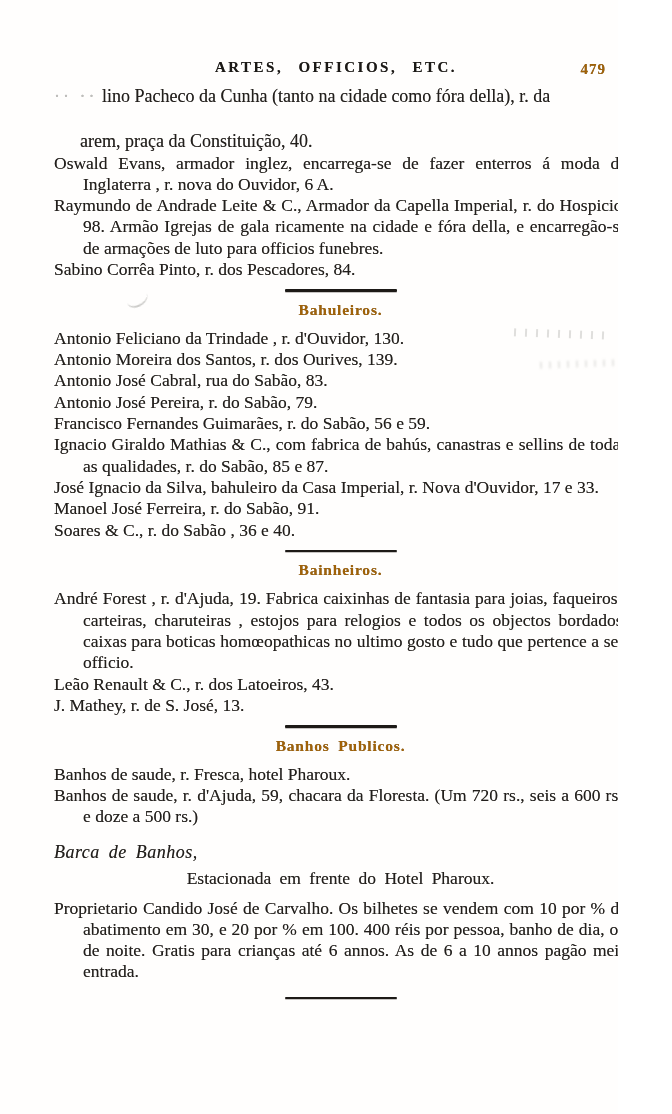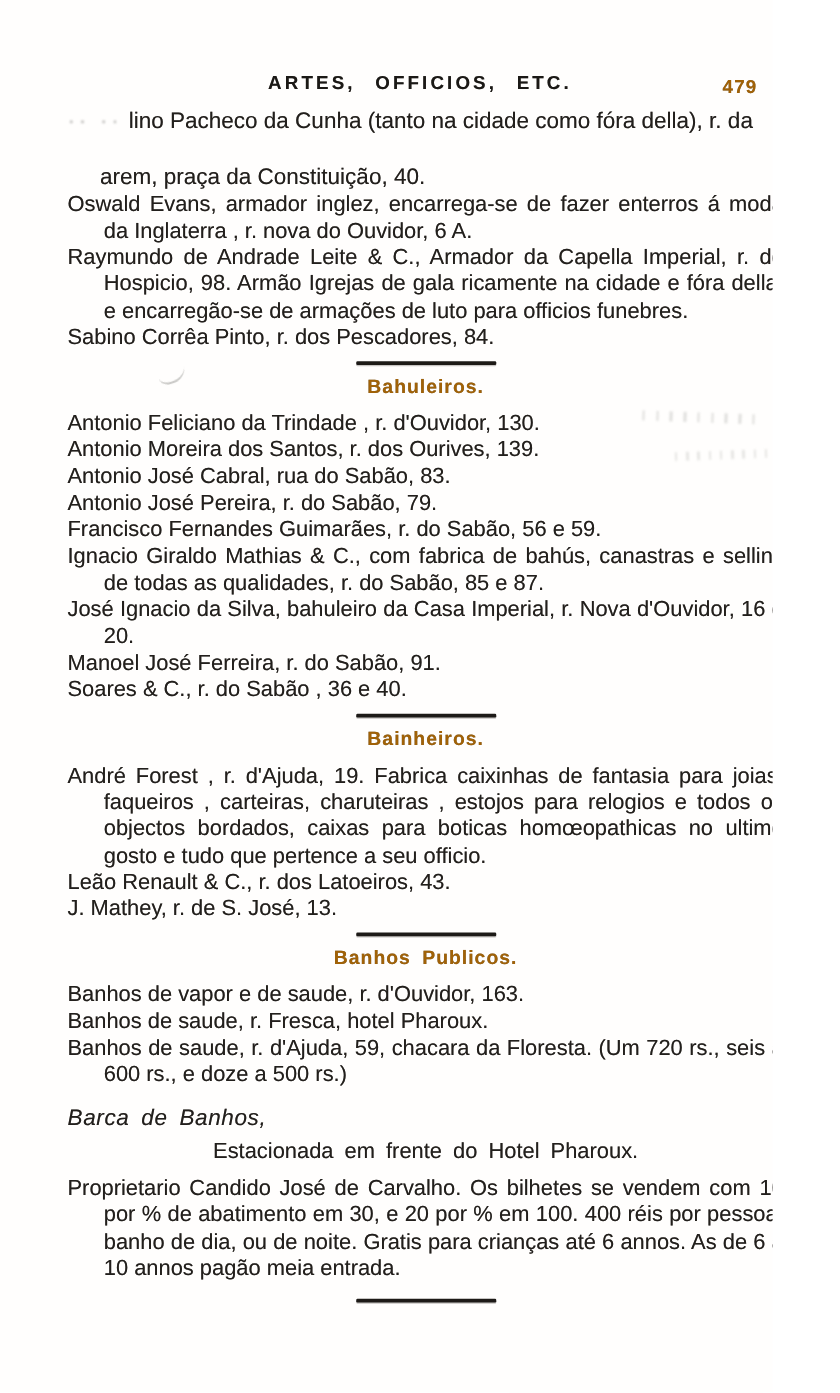--- a/index.html
+++ b/index.html
@@ -1,20 +1,20 @@
 <!DOCTYPE html>
 <html><head>
 <meta charset="utf-8">
 <style>
   html,body { margin:0; padding:0; background:#ffffff; }
   .page {
     position:relative;
     width:618px; height:1114px;
     background:#fffefd;
-    font-family:Liberation Sans, sans-serif;
+    font-family:Liberation Serif, serif;
     color:#221f1c;
     overflow:hidden;
   }
   .ink { text-shadow:0 0 0.5px rgba(30,25,20,0.55); }
 
   
   .running-head {
     position:absolute; top:58px; left:0; width:672px; height:24px;
     text-align:center;
   }
@@ -108,33 +108,32 @@
     <p class="entry ink">Sabino Corrêa Pinto, r. dos Pescadores, 84.</p>
 
     <div class="rule"></div>
     <h3 class="section-heading ink">Bahuleiros.</h3>
     <p class="entry ink">Antonio Feliciano da Trindade , r. d'Ouvidor, 130.</p>
     <p class="entry ink">Antonio Moreira dos Santos, r. dos Ourives, 139.</p>
     <p class="entry ink">Antonio José Cabral, rua do Sabão, 83.</p>
     <p class="entry ink">Antonio José Pereira, r. do Sabão, 79.</p>
     <p class="entry ink">Francisco Fernandes Guimarães, r. do Sabão, 56 e 59.</p>
     <p class="entry ink">Ignacio Giraldo Mathias &amp; C., com fabrica de bahús, canastras e sellins de todas as qualidades, r. do Sabão, 85 e 87.</p>
-    <p class="entry ink">José Ignacio da Silva, bahuleiro da Casa Imperial, r. Nova d'Ouvidor, 16 e 20.</p>
+    <p class="entry ink">José Ignacio da Silva, bahuleiro da Casa Imperial, r. Nova d'Ouvidor, 17 e 33.</p>
     <p class="entry ink">Manoel José Ferreira, r. do Sabão, 91.</p>
     <p class="entry ink">Soares &amp; C., r. do Sabão , 36 e 40.</p>
 
     <div class="rule"></div>
     <h3 class="section-heading ink">Bainheiros.</h3>
     <p class="entry ink">André Forest , r. d'Ajuda, 19. Fabrica caixinhas de fantasia para joias, faqueiros , carteiras, charuteiras , estojos para relogios e todos os objectos bordados, caixas para boticas homœopathicas no ultimo gosto e tudo que pertence a seu officio.</p>
     <p class="entry ink">Leão Renault &amp; C., r. dos Latoeiros, 43.</p>
     <p class="entry ink">J. Mathey, r. de S. José, 13.</p>
 
     <div class="rule"></div>
     <h3 class="section-heading ink">Banhos Publicos.</h3>
-    <p class="entry ink">Banhos de vapor e de saude, r. d'Ouvidor, 163.</p>
     <p class="entry ink">Banhos de saude, r. Fresca, hotel Pharoux.</p>
     <p class="entry ink">Banhos de saude, r. d'Ajuda, 59, chacara da Floresta. (Um 720 rs., seis a 600 rs., e doze a 500 rs.)</p>
 
     <div class="barca-title ink">Barca de Banhos,</div>
     <div class="barca-subtitle ink">Estacionada em frente do Hotel Pharoux.</div>
     <p class="entry ink">Proprietario Candido José de Carvalho. Os bilhetes se vendem com 10 por % de abatimento em 30, e 20 por % em 100. 400 réis por pessoa, banho de dia, ou de noite. Gratis para crianças até 6 annos. As de 6 a 10 annos pagão meia entrada.</p>
 
     <div class="rule bottom"></div>
   </div>
 

